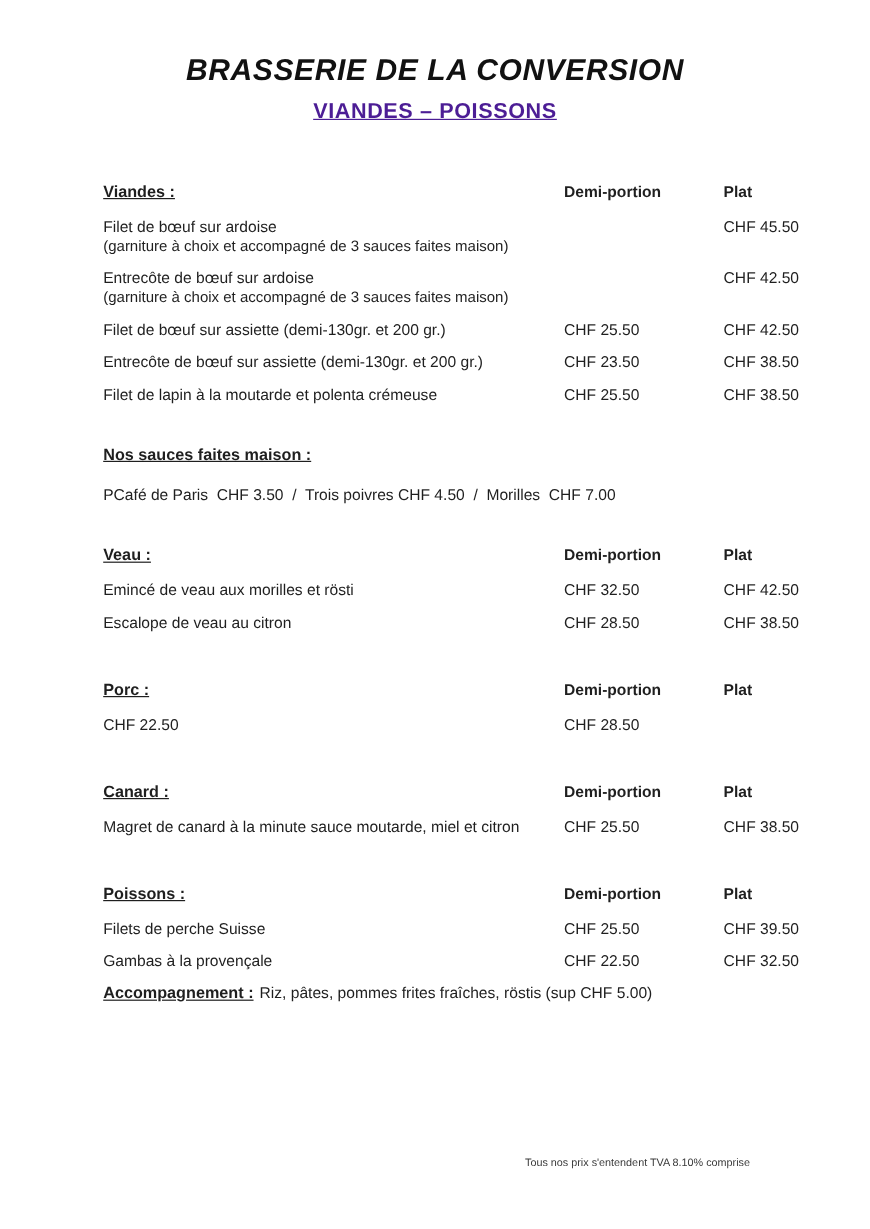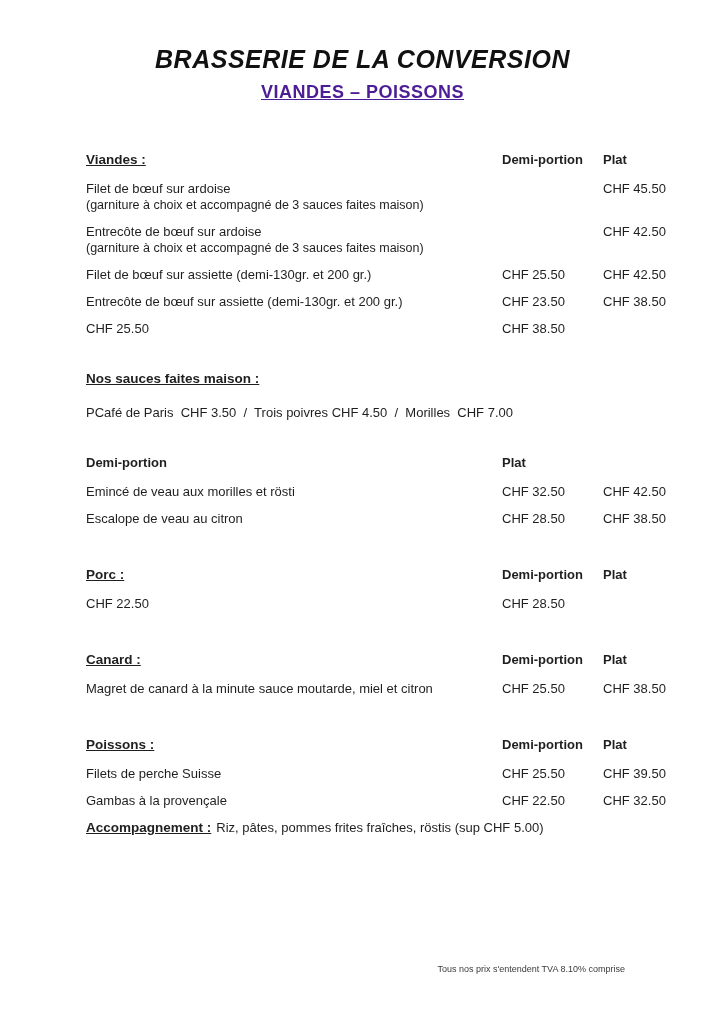--- a/index.html
+++ b/index.html
@@ -38,20 +38,21 @@
     line-height: 24px;
     color: #4c1d95;
   }
   .content {
     padding: 48px 59px 0 86px;
   }
   .grid-row {
     display: grid;
     grid-template-columns: 1fr 101px 63px;
     align-items: start;
+    gap: 32px;
   }
   .head-row {
     margin-bottom: 13px;
   }
   .section-heading {
     font-size: 13.5px;
     font-weight: bold;
     text-decoration: underline;
     line-height: 16px;
   }
@@ -146,32 +147,34 @@
         <span class="price">CHF 42.50</span>
       </div>
 
       <div class="grid-row menu-row">
         <div class="item-name">Entrecôte de bœuf sur assiette (demi-130gr. et 200 gr.)</div>
         <span class="price">CHF 23.50</span>
         <span class="price">CHF 38.50</span>
       </div>
 
       <div class="grid-row menu-row">
+        <div class="item-name">Filet de lapin à la moutarde et polenta crémeuse</div>
         <span class="price">CHF 25.50</span>
         <span class="price">CHF 38.50</span>
       </div>
     </section>
 
     <section class="section mt-34">
       <div class="section-heading">Nos sauces faites maison :</div>
       <div class="sauces-line">PCafé de Paris  CHF 3.50  /  Trois poivres CHF 4.50  /  Morilles  CHF 7.00</div>
     </section>
 
     <section class="section mt-34">
       <div class="grid-row head-row">
+        <span class="section-heading">Veau :</span>
         <span class="col-header">Demi-portion</span>
         <span class="col-header">Plat</span>
       </div>
       <div class="grid-row menu-row">
         <div class="item-name">Emincé de veau aux morilles et rösti</div>
         <span class="price">CHF 32.50</span>
         <span class="price">CHF 42.50</span>
       </div>
       <div class="grid-row menu-row">
         <div class="item-name">Escalope de veau au citron</div>

